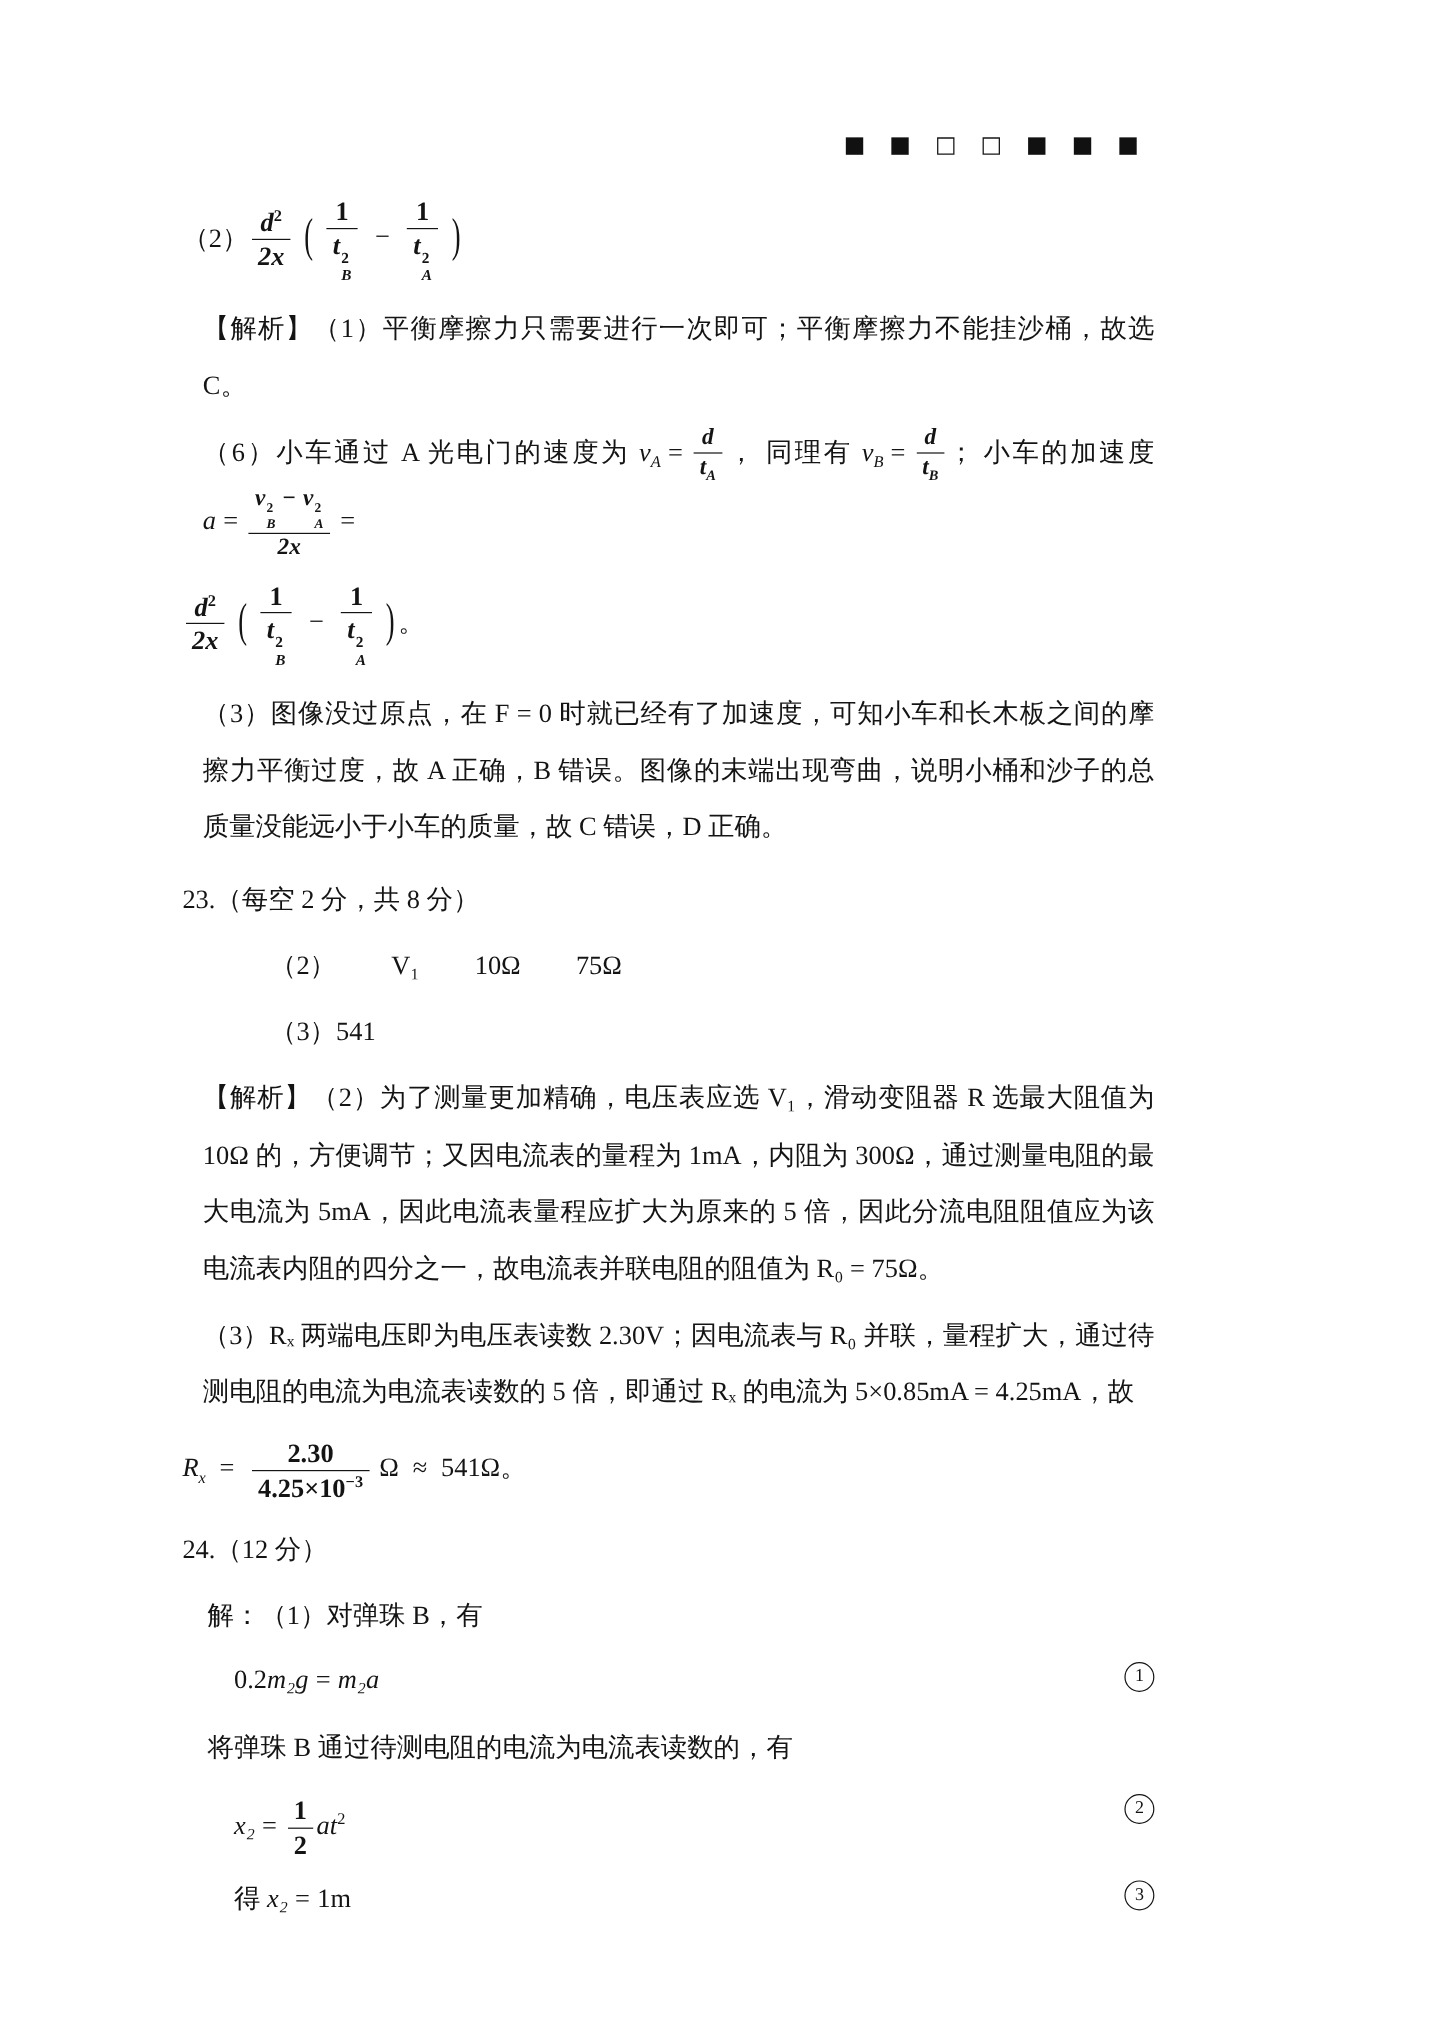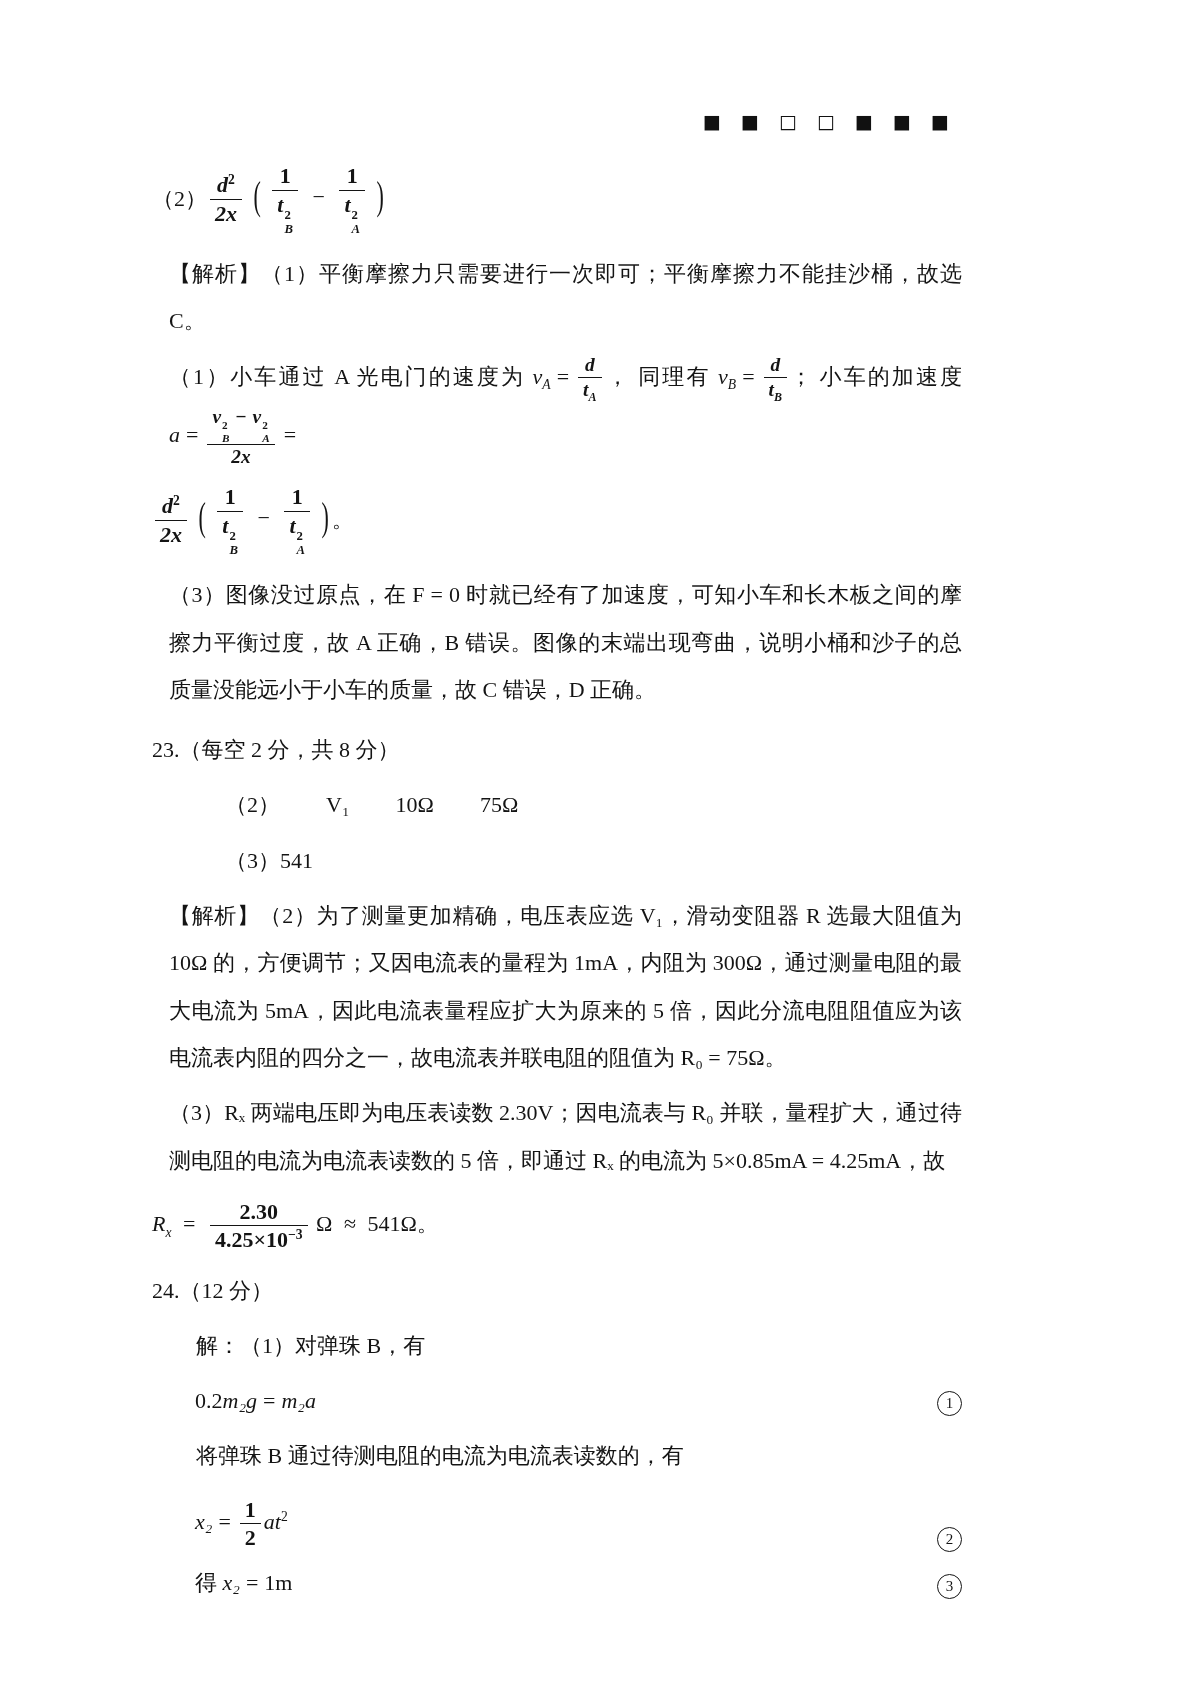--- a/index.html
+++ b/index.html
@@ -16,21 +16,21 @@
     letter-spacing:7px;
     color:#111;
   }
   .content {
     margin:30px 238px 0 152px;
     font-size:22px;
   }
   .para { text-align:justify; line-height:2.15; margin:8px 0; }
   .ana   { margin-left:17px; }
   .item  { margin-left:73px; }
-  .sub-l { margin-left:44px; }
+  .sub-l { margin-left:21px; }
   .heading { line-height:2.1; margin:14px 0 4px 0; }
   .mline { display:flex; align-items:center; margin:14px 0; line-height:1.3; }
   .gap-answers > span { margin-right:46px; }
 
   
   .math { font-style:italic; white-space:nowrap; }
   .n { font-style:normal; }
   .frac {
     display:inline-flex; flex-direction:column; text-align:center;
     vertical-align:middle; margin:0 3px; line-height:1.25;font-weight:bold;
@@ -45,21 +45,21 @@
     font-size:0.58em; line-height:1.12; vertical-align:-0.55em; margin-left:1px;
   }
   .stack .se { font-style:normal; }
   .stack .ss { font-style:italic; }
   .paren {
     display:inline-block; transform:scaleY(1.8); transform-origin:center;
     font-style:normal; font-weight:400; margin:0 3px;
   }
   .op { font-style:normal; margin:0 6px; }
   .eqrow {
-    display:flex; justify-content:space-between; align-items:flex-end;
+    display:flex; justify-content:space-between; align-items:flex-start;
     margin:16px 0; line-height:1.4;
   }
   .eqrow .left { margin-left:43px; }
   .circ {
     display:inline-flex; width:25px; height:25px; box-sizing:border-box;
     border:1.5px solid #141414; border-radius:50%;
     align-items:center; justify-content:center;
     font-size:15px; font-style:normal; font-family:"Liberation Serif",serif;
   }
 </style>
@@ -98,21 +98,21 @@
               </span></span>
         </span>
         <span class="paren">)</span>
       </span>
     </div>
 
 
     <p class="para ana"><span>【解析】</span><span>（1）平衡摩擦力只需要进行一次即可；平衡摩擦力不能挂沙桶，故选 C。</span></p>
 
     <div class="para ana">
-      <span>（1）小车通过 A 光电门的速度为 </span><span class="math"><span>v</span><sub class="s">A</sub><span class="op">=</span><span class="frac inl">
+      <span>（6）小车通过 A 光电门的速度为 </span><span class="math"><span>v</span><sub class="s">A</sub><span class="op">=</span><span class="frac inl">
             <span class="num">d</span>
             <span class="den"><span>t</span><sub class="s">A</sub></span>
           </span></span><span>， 同理有 </span><span class="math"><span>v</span><sub class="s">B</sub><span class="op">=</span><span class="frac inl">
             <span class="num">d</span>
             <span class="den"><span>t</span><sub class="s">B</sub></span>
           </span></span><span>； 小车的加速度 </span><span class="math"><span>a</span><span class="op">=</span><span class="frac inl">
             <span class="num"><span>v</span><span class="stack">
                 <span class="se">2</span>
                 <span class="ss">B</span>
               </span><span class="op">−</span><span>v</span><span class="stack">

